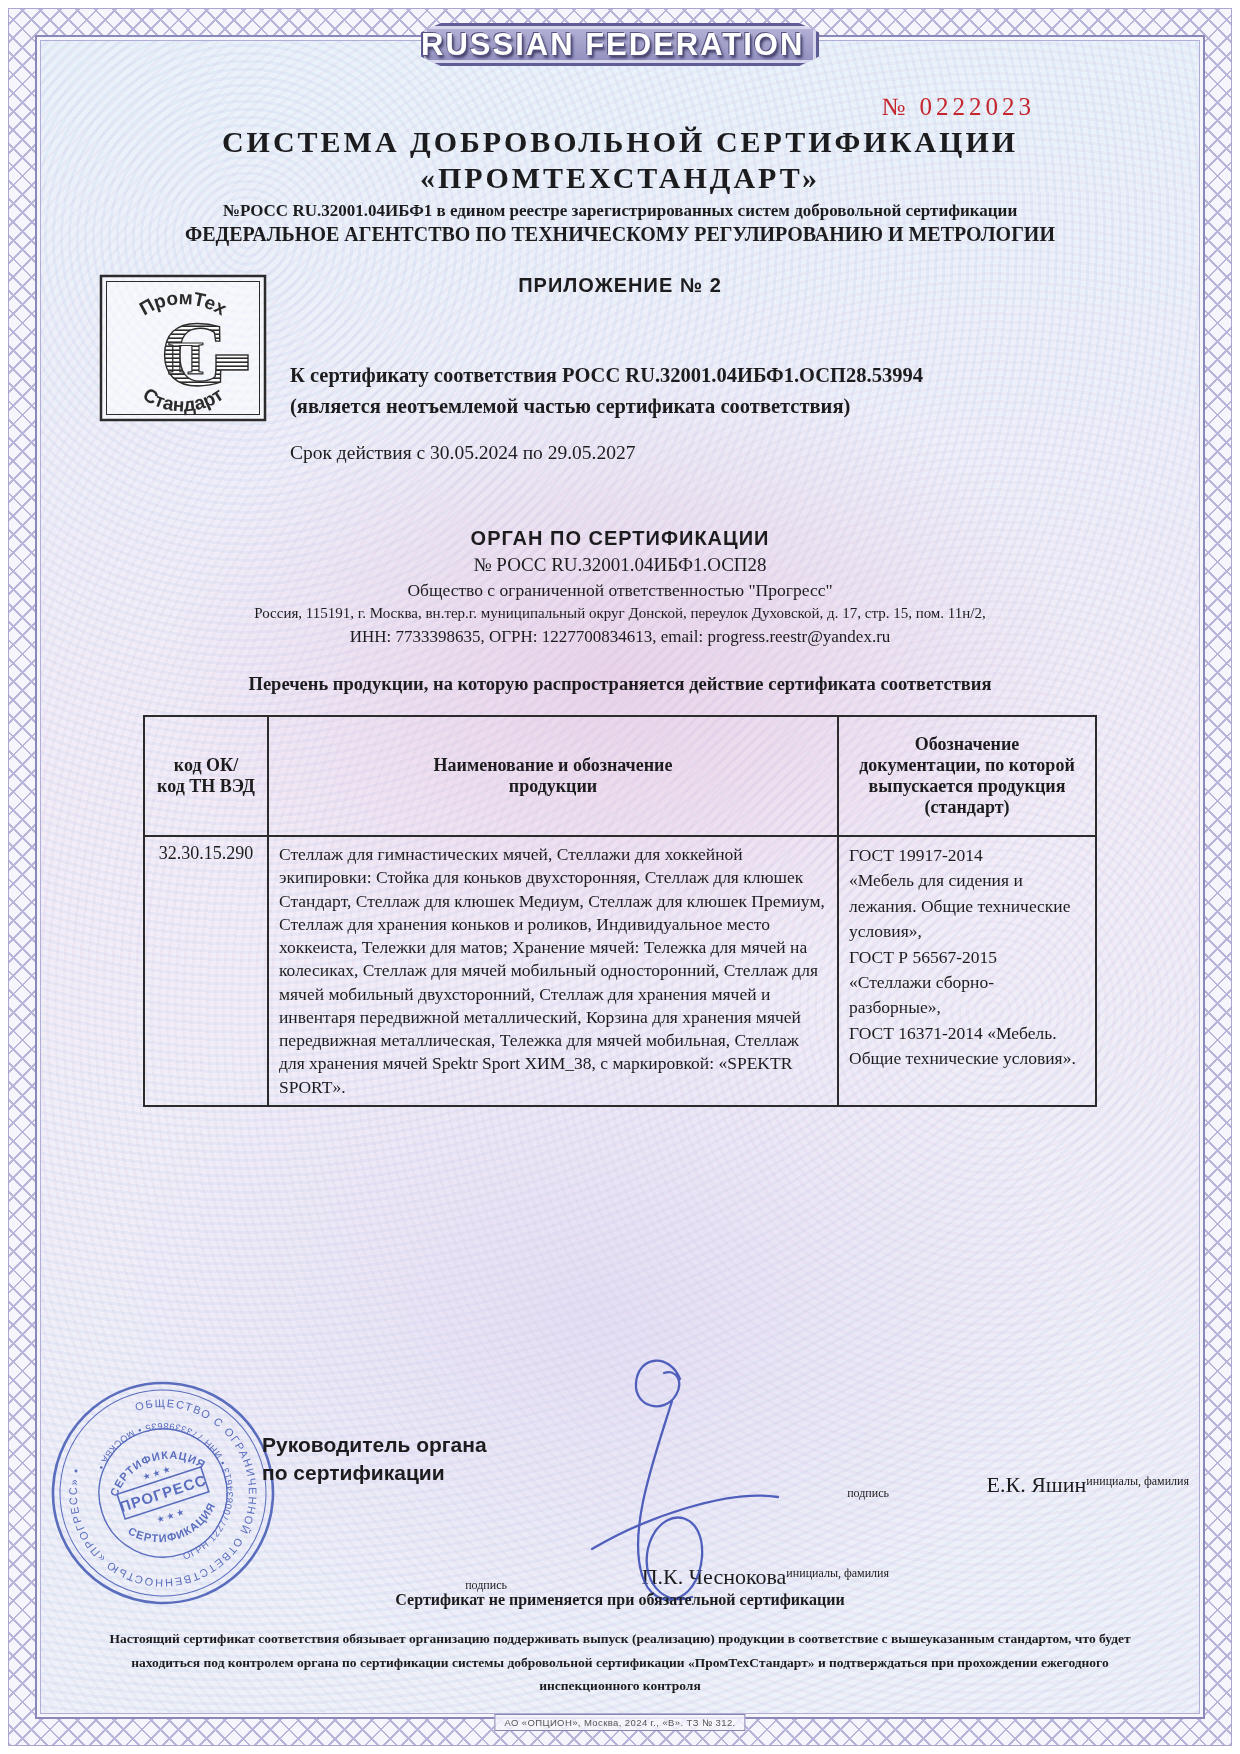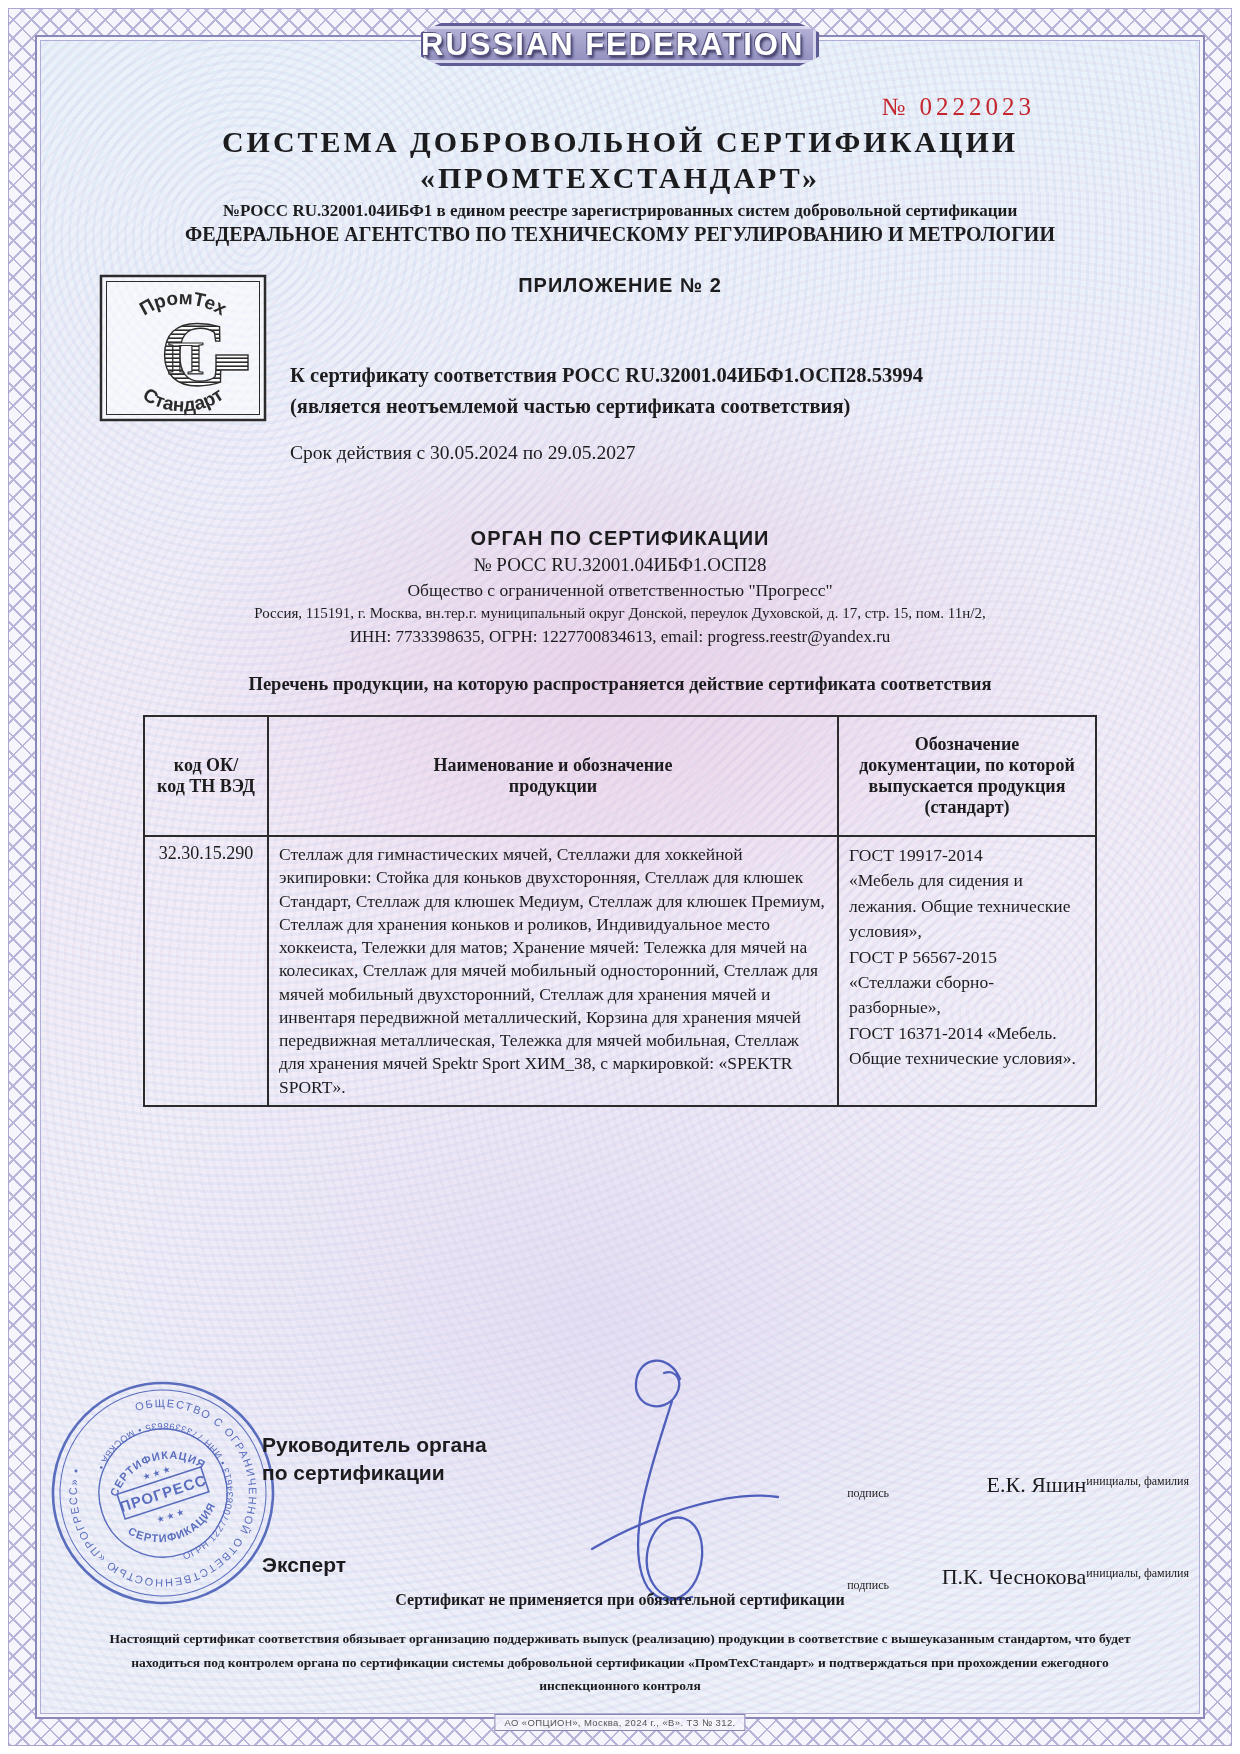--- a/index.html
+++ b/index.html
@@ -231,21 +231,20 @@
           <div class="rule"></div>
           <div class="cap">подпись</div>
         </div>
         <div class="field">
           <div class="sig-name">Е.К. Яшин</div>
           <div class="rule"></div>
           <div class="cap">инициалы, фамилия</div>
         </div>
       </div>
       <div class="sig-row second">
-        <div class="role">Эксперт</div>
         <div class="field">
           <div class="rule"></div>
           <div class="cap">подпись</div>
         </div>
         <div class="field">
           <div class="sig-name">П.К. Чеснокова</div>
           <div class="rule"></div>
           <div class="cap">инициалы, фамилия</div>
         </div>
       </div>

